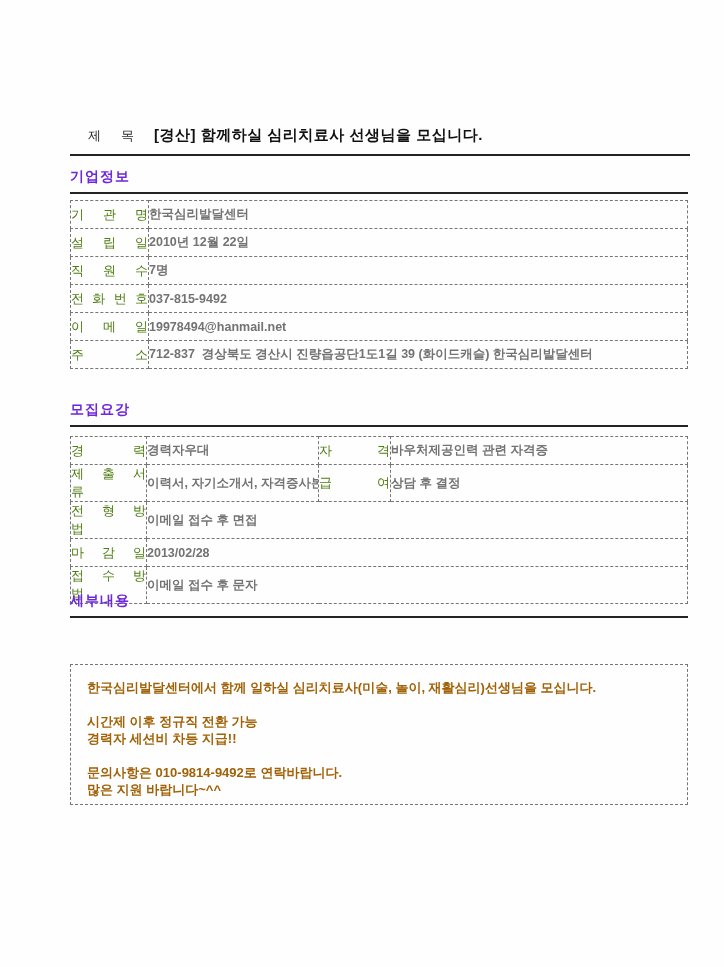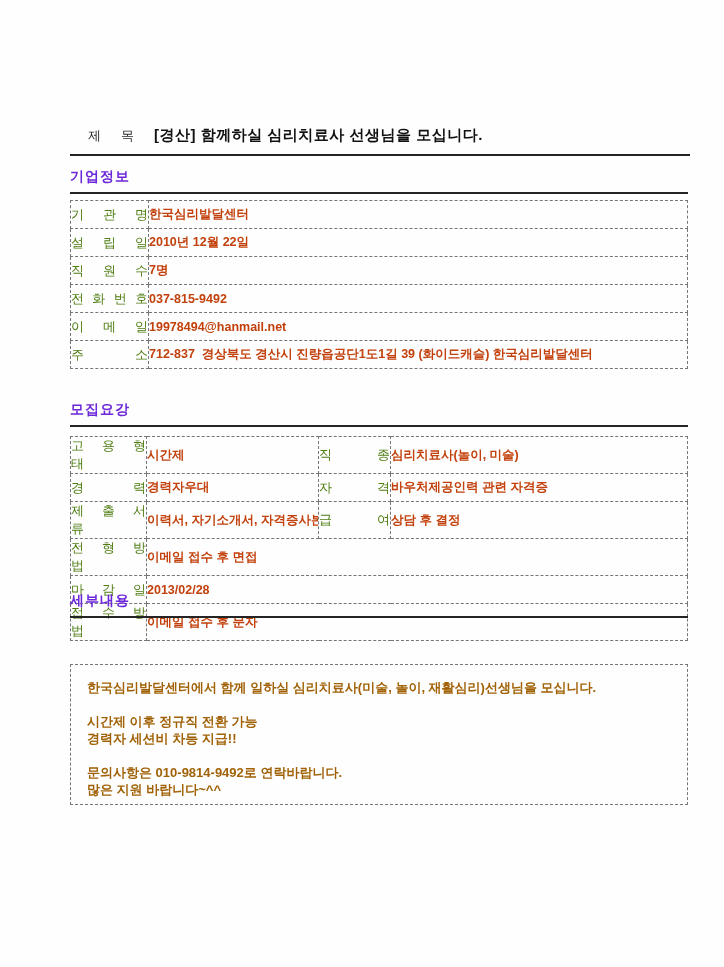--- a/index.html
+++ b/index.html
@@ -63,21 +63,21 @@
     overflow: hidden;
   }
   td.lbl {
     font-size: 13px; color: #4d7c0f;
     padding: 0 10px;
     text-align: justify; text-align-last: justify;
     letter-spacing: 0;
     font-family: Liberation Mono, monospace;
   }
   td.val {
-    font-size: 12.5px; font-weight: 700; color: #c2410c;
+    font-size: 12.5px; font-weight: 700; color: #737373;
     padding: 0 6px 0 12px;
     white-space: pre-wrap;
   }
   td.val-tight { white-space: nowrap; }
 
   
   .detail-box {
     position: absolute; left: 70px; top: 664px; width: 618px; height: 141px;
     border: 1px dashed #767676;
     padding: 14px 14px 0 16px;
@@ -137,26 +137,20 @@
 
   <table class="info-table table-recruit">
     <colgroup>
         <col style="width:76px">
         <col style="width:172px">
         <col style="width:72px">
         <col>
       </colgroup>
     <tbody>
       <tr>
-        <td class="lbl">고 용 형 태</td>
-        <td class="val val-tight">시간제</td>
-        <td class="lbl">직 종</td>
-        <td class="val">심리치료사(놀이, 미술)</td>
-      </tr>
-      <tr>
         <td class="lbl">경 력</td>
         <td class="val val-tight">경력자우대</td>
         <td class="lbl">자 격</td>
         <td class="val">바우처제공인력 관련 자격증</td>
       </tr>
       <tr>
         <td class="lbl">제 출 서 류</td>
         <td class="val val-tight">이력서, 자기소개서, 자격증사본</td>
         <td class="lbl">급 여</td>
         <td class="val">상담 후 결정</td>

